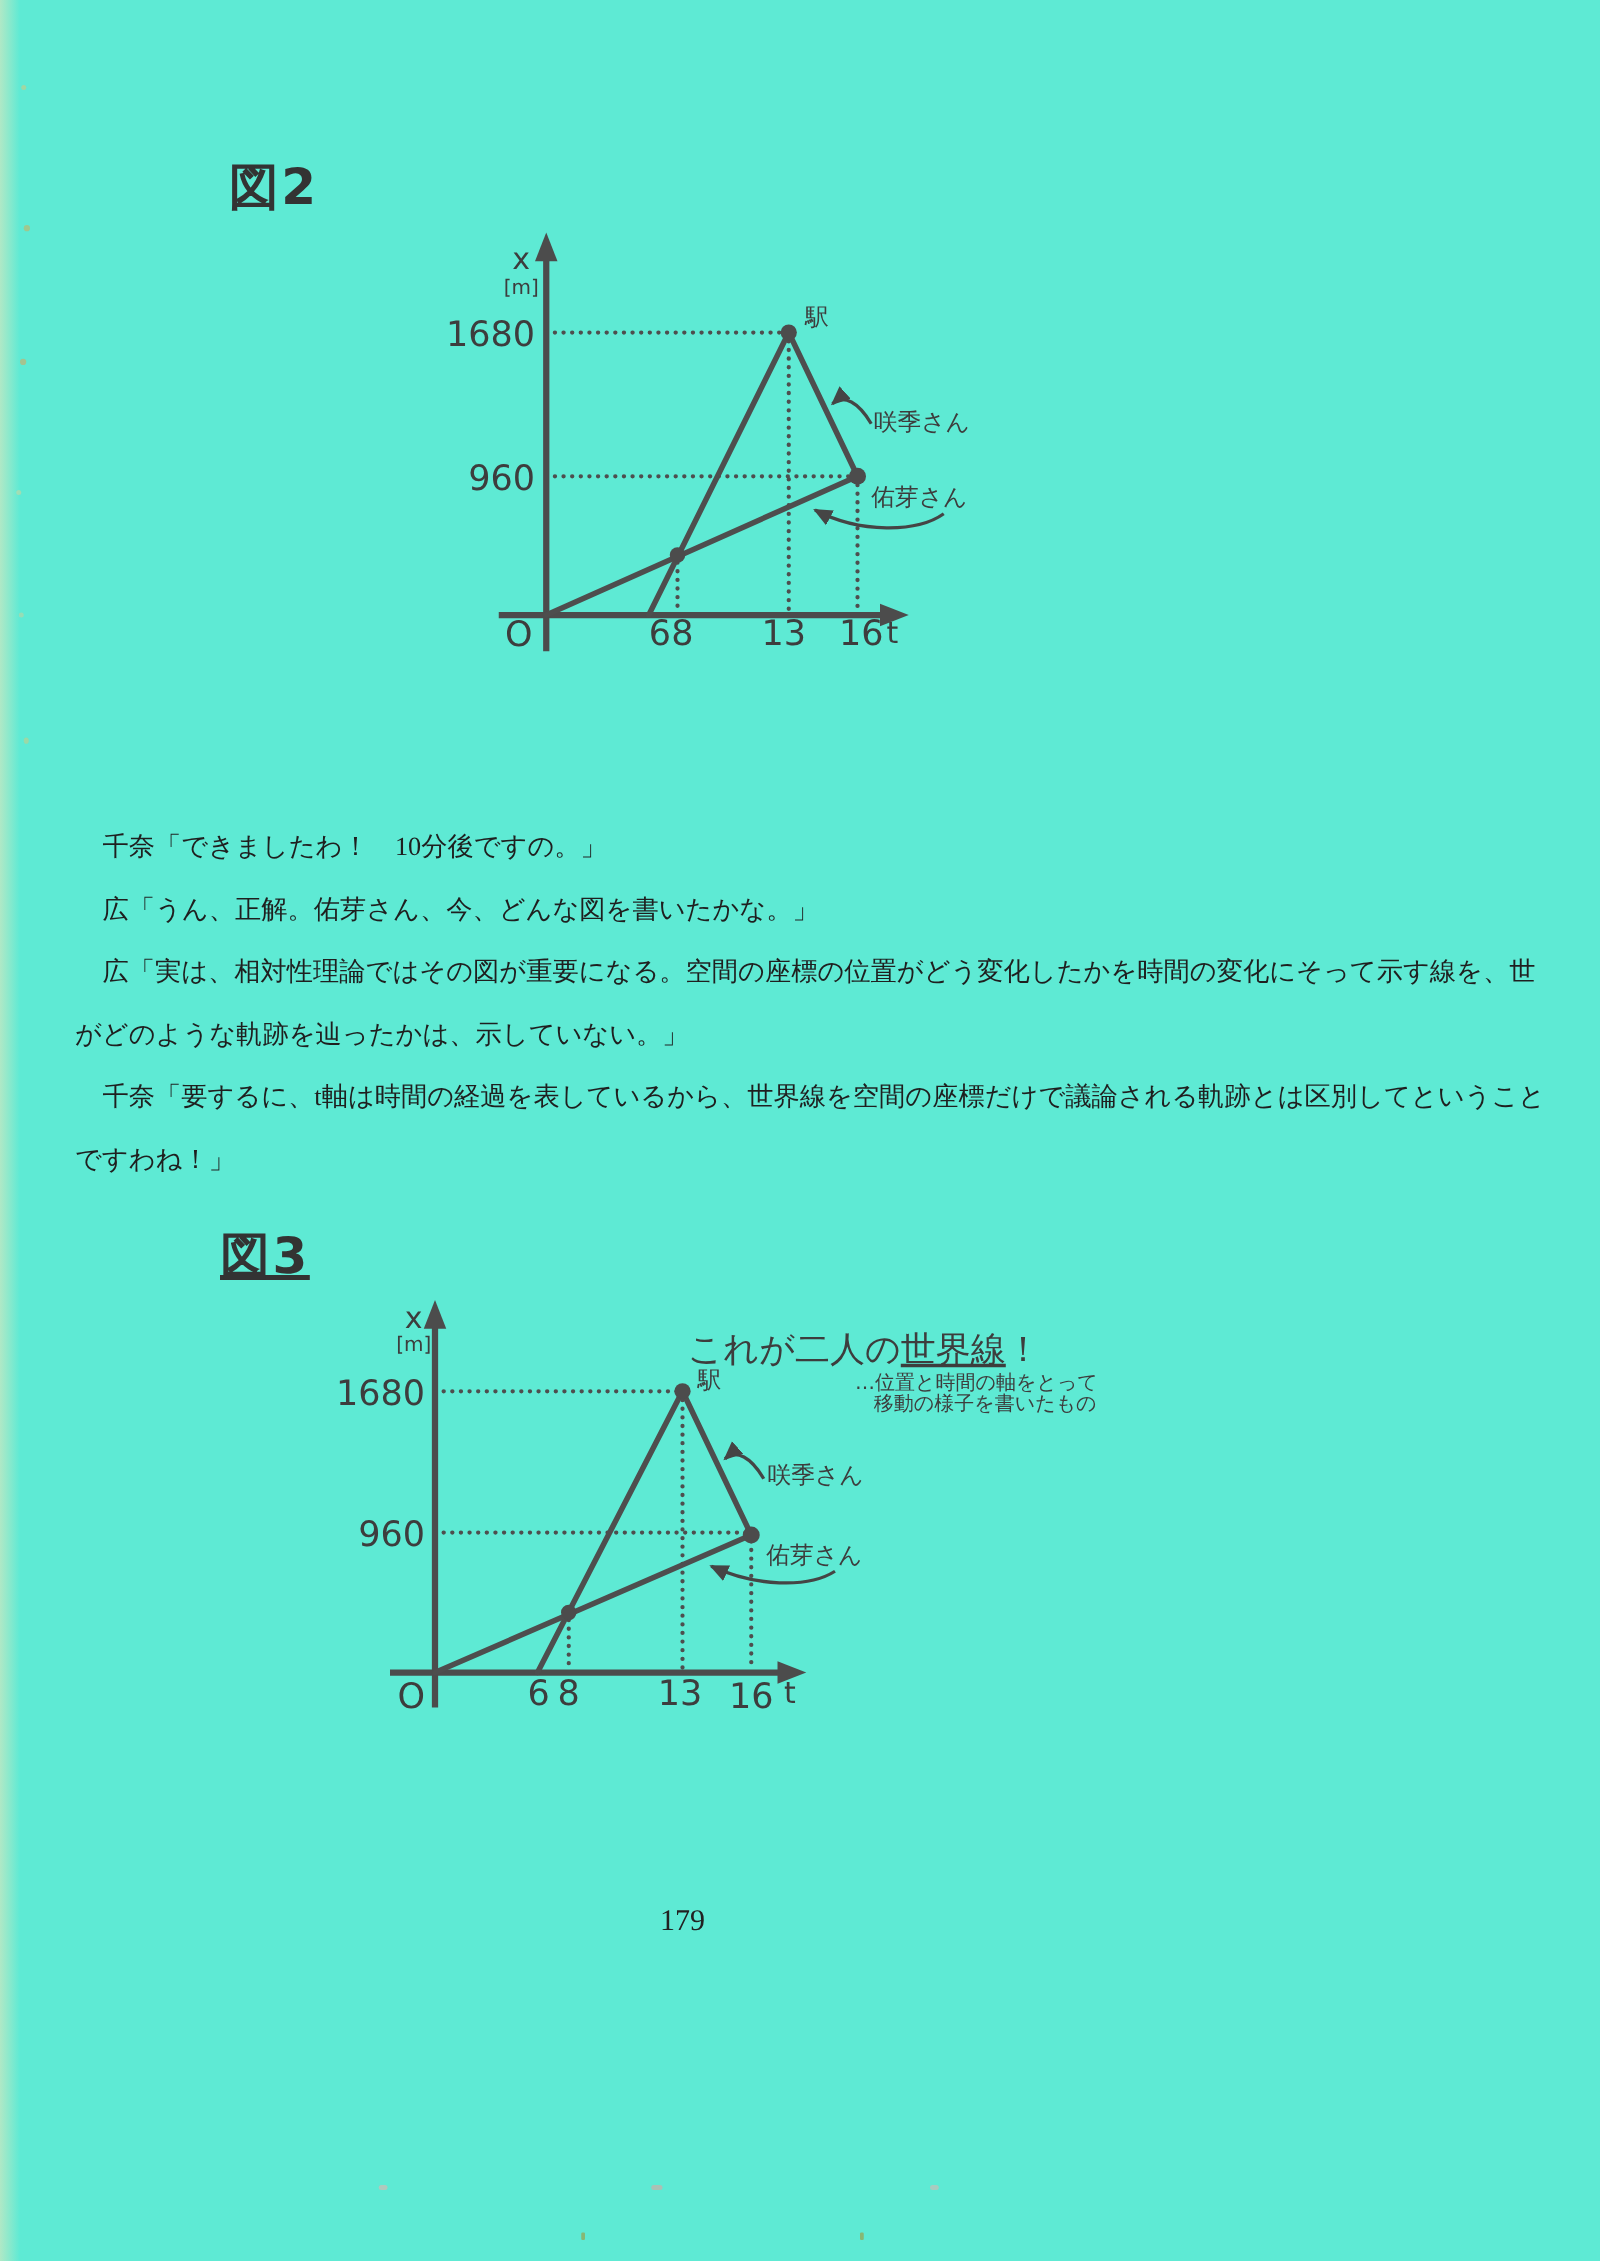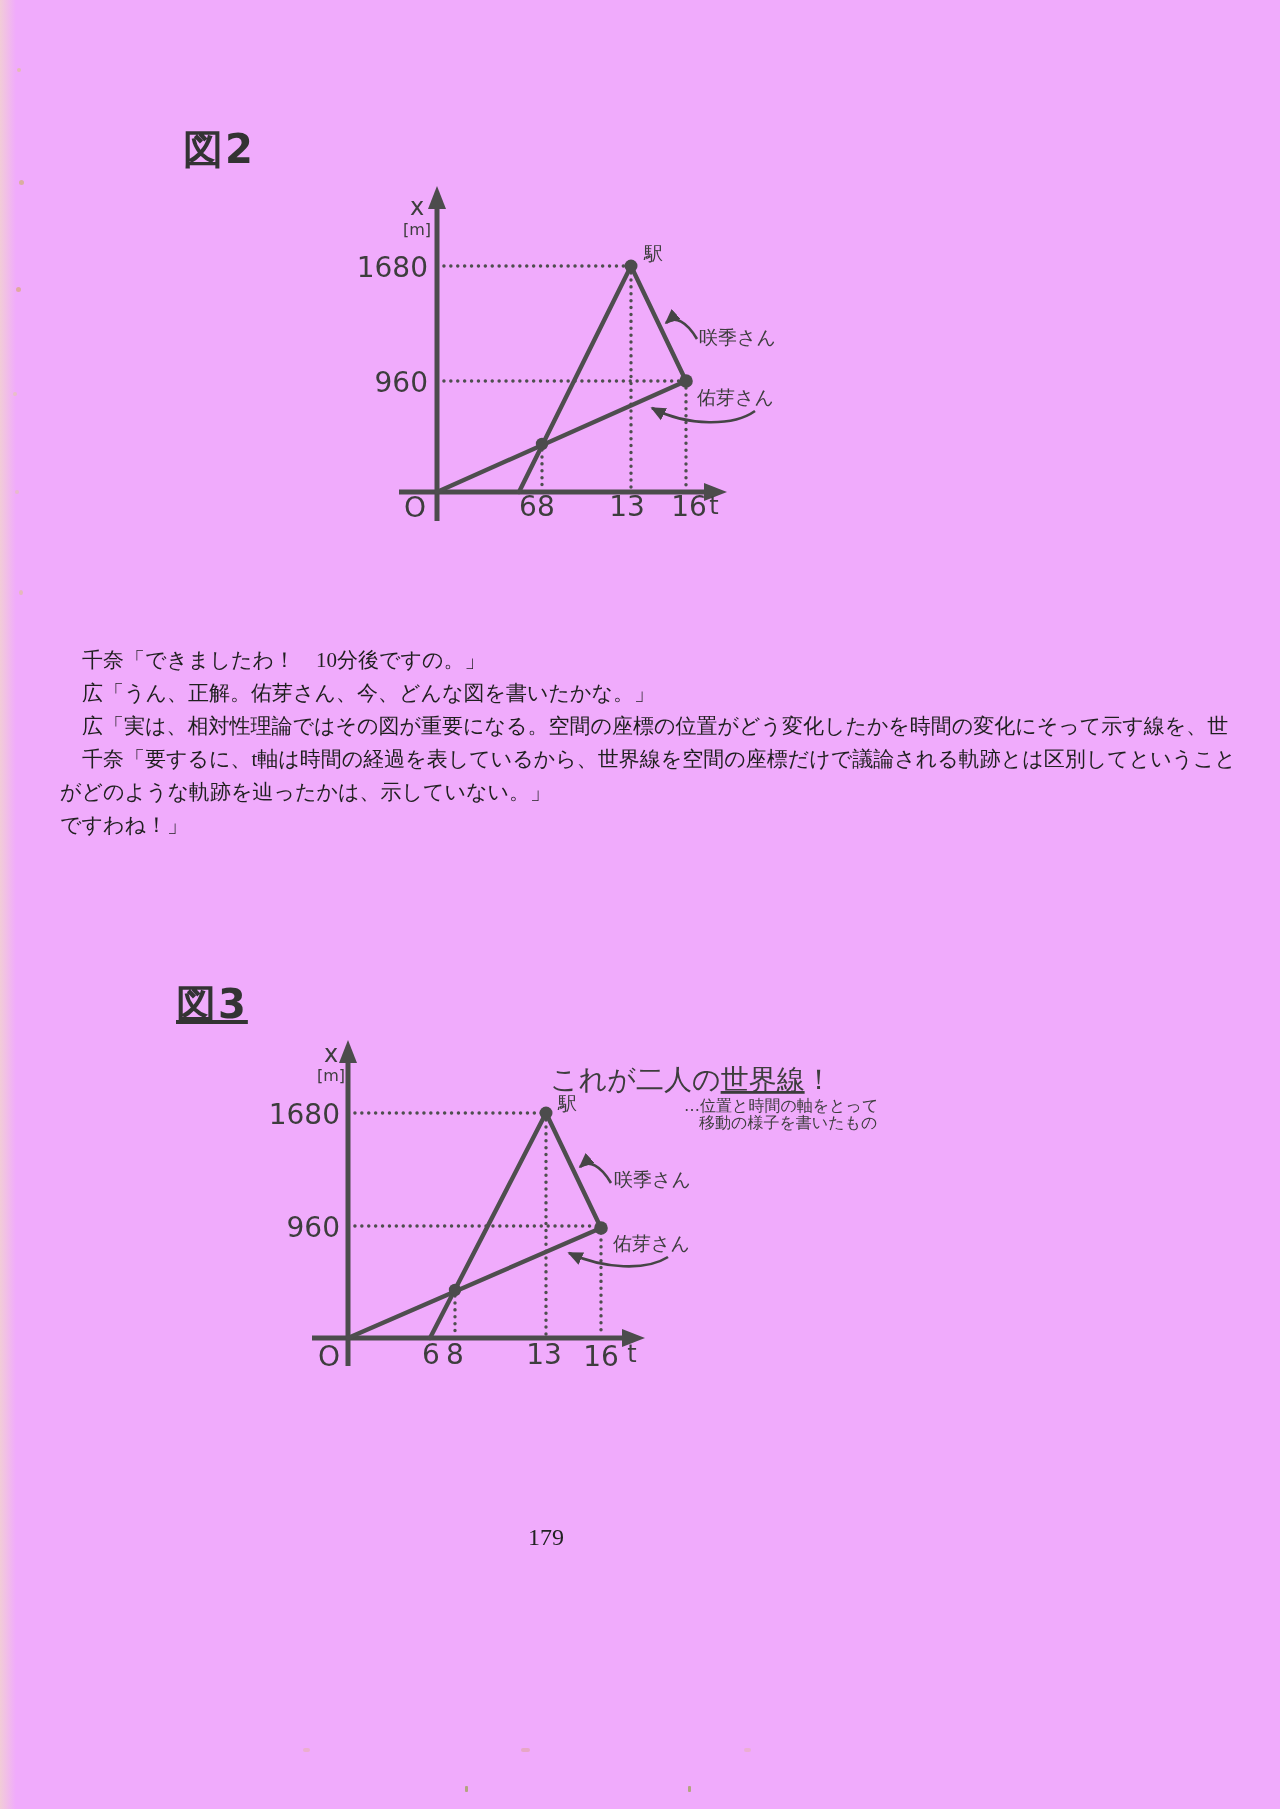--- a/index.html
+++ b/index.html
@@ -1,33 +1,33 @@
 <!DOCTYPE html>
 <html><head>
 <meta charset="utf-8">
 <style>
   html,body{margin:0;padding:0;background:#e9e9e9;}
-  .page{position:relative;width:1280px;height:1809px;margin:0 auto;background:#f0abfc;overflow:hidden;
+  .page{position:relative;width:1280px;height:1809px;margin:0 auto;background:#5eead4;overflow:hidden;
         font-family:"Liberation Serif",serif;color:#222;}
   .edge-tint{position:absolute;left:0;top:0;width:16px;height:100%;
         background:linear-gradient(90deg,rgba(243,231,186,0.55),rgba(253,253,251,0));pointer-events:none;}
   .spk{position:absolute;border-radius:50%;display:block;}
   .fig-label{position:absolute;font-family:"DejaVu Sans",sans-serif;font-weight:600;
         font-size:40px;color:#333;letter-spacing:2px;}
   .fig-svg{position:absolute;overflow:visible;}
   .fig-svg text{font-family:"DejaVu Sans",sans-serif;fill:#3d3d3d;}
   .axis-num{font-size:28px;fill:#414141;}
   .axis-var{font-size:24px;fill:#414141;}
   .axis-unit{font-size:16px;fill:#414141;}
   .jp-small{font-size:19px;fill:#3a3a3a;}
   .anno-title{font-size:28px;fill:#333;}
   .anno-note{font-size:16px;fill:#3a3a3a;}
   .underl{text-decoration:underline;}
   .dialogue{position:absolute;left:60px;top:644px;width:1172px;}
-  .dline{height:33px;line-height:33px;font-size:21px;color:#1f1f1f;white-space:nowrap;}
+  .dline{height:33px;line-height:33px;font-size:21px;color:#1f1f1f;white-space:nowrap;margin-top:17px;}
   .dline.ind{padding-left:22px;}
   .page-number{position:absolute;left:496px;top:1524px;width:100px;text-align:center;
         font-size:24px;color:#222;font-family:"Liberation Serif",serif;}
 </style>
 </head>
 <body>
 
 <div class="page">
   <div class="edge-tint"></div>
   <span class="spk" style="left:17px;top:68px;width:4px;height:4px;background:#d8c77a;opacity:.55"></span>
@@ -86,22 +86,22 @@
     <text x="714" y="514" text-anchor="middle" class="axis-var">t</text>
     <text x="644" y="260" class="jp-small">駅</text>
     <text x="699" y="344" class="jp-small">咲季さん</text>
     <text x="697" y="404" class="jp-small">佑芽さん</text>
   </svg>
 
   <div class="dialogue">
       <div class="dline ind">千奈「できましたわ！　10分後ですの。」</div>
       <div class="dline ind">広「うん、正解。佑芽さん、今、どんな図を書いたかな。」</div>
       <div class="dline ind">広「実は、相対性理論ではその図が重要になる。空間の座標の位置がどう変化したかを時間の変化にそって示す線を、世</div>
+      <div class="dline">がどのような軌跡を辿ったかは、示していない。」</div>
       <div class="dline ind">千奈「要するに、t軸は時間の経過を表しているから、世界線を空間の座標だけで議論される軌跡とは区別してということ</div>
-      <div class="dline">がどのような軌跡を辿ったかは、示していない。」</div>
       <div class="dline">ですわね！」</div>
     </div>
 
   <div class="fig-label" style="left:176px;top:977px;text-decoration:underline;">図3</div>
 
   <svg class="fig-svg" style="left:265px;top:1035px;width:660px;height:350px" viewBox="265 1035 660 350">
     <defs>
       <marker id="arr3" viewBox="0 0 10 10" refX="8" refY="5" markerWidth="6.5" markerHeight="6.5" orient="auto">
         <path d="M0,1 L9,5 L0,9 z" fill="#454545"></path>
       </marker>

